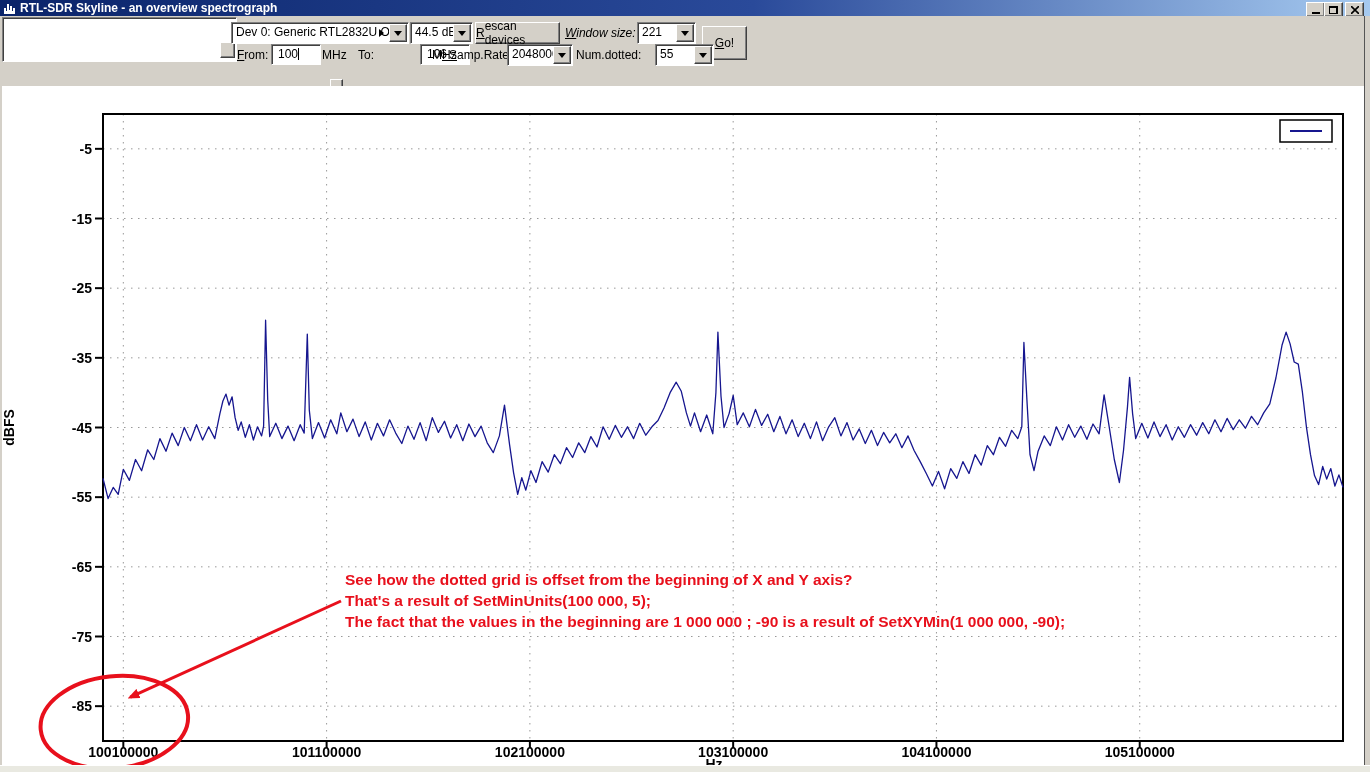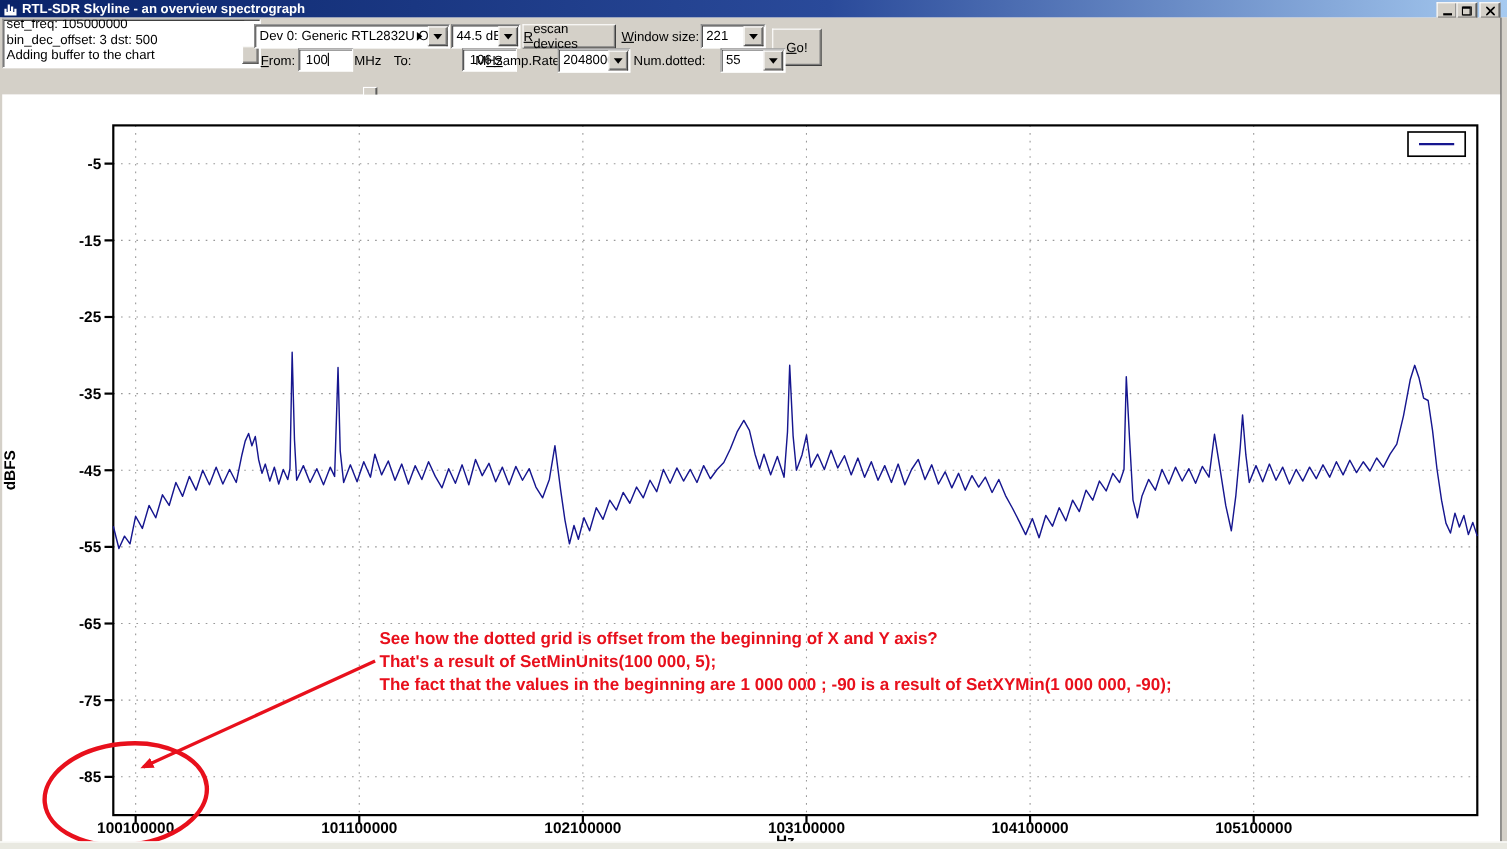--- a/index.html
+++ b/index.html
@@ -88,45 +88,40 @@
     <div class="winbtn" style="left:1345px;">
       <svg width="8" height="8" viewBox="0 0 8 8">
           <path d="M0 0 L8 8 M8 0 L0 8" stroke="#000" stroke-width="1.6"></path>
         </svg>
     </div>
   </div>
 
   <div class="toolbar">
 
     <div class="statusbox sunken">
-      <div class="lines">
-        <div>set_freq: 105000000</div>
-        <div>bin_dec_offset: 3 dst: 500</div>
-        <div>Adding buffer to the chart</div>
-      </div>
       <div class="sb-track">
         <div class="sb-thumb raised"></div>
       </div>
     </div>
 
     <div class="combo sunken" style="left:231px;top:6px;width:176px;">
       <span class="field">Dev 0: Generic RTL2832U OEM</span>
       <span class="trunc"></span>
       <span class="cbtn">
           <span class="tri"></span>
         </span>
     </div>
     <div class="combo sunken" style="left:410px;top:6px;width:61px;">
       <span class="field">44.5 dB</span>
       <span class="cbtn">
           <span class="tri"></span>
         </span>
     </div>
     <div class="btn" style="left:475px;top:6px;width:83px;height:20px;"><u>R</u>escan devices</div>
-    <span class="lbl" style="left:565px;top:10px;"><u>W</u>indow size:</span>
+    <span class="lbl" style="left:565px;top:10px;font-style:italic;"><u>W</u>indow size:</span>
     <div class="combo sunken" style="left:637px;top:6px;width:57px;">
       <span class="field">221</span>
       <span class="cbtn">
           <span class="tri"></span>
         </span>
     </div>
     <div class="btn" style="left:702px;top:10px;width:43px;height:32px;"><u>G</u>o!</div>
 
     <span class="lbl" style="left:237px;top:32px;"><u>F</u>rom:</span>
     <div class="field2 sunken" style="left:271px;top:28px;width:42px;height:17px;"><span>100</span><span class="caret"></span></div>

